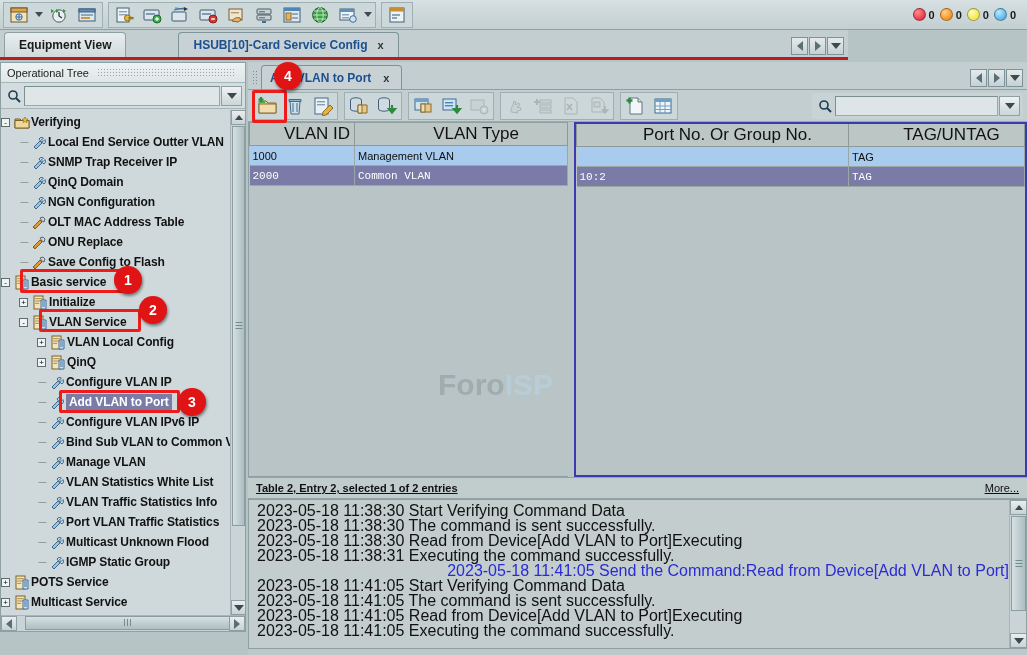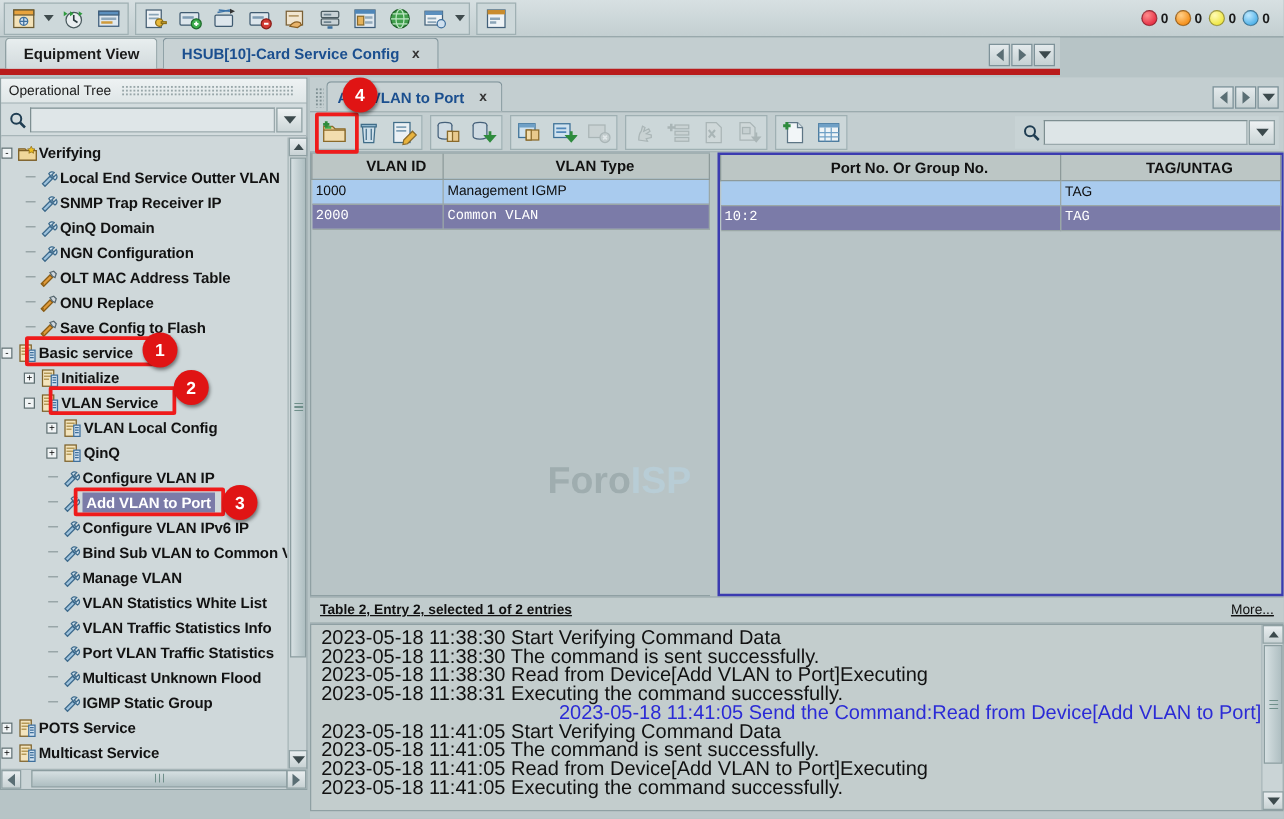--- a/index.html
+++ b/index.html
@@ -40,22 +40,22 @@
   .status-lights {
     margin-left: auto; display: flex; align-items: center; gap: 5px; padding-right: 8px;
   }
   .light-wrap { display: flex; align-items: center; gap: 3px; }
   .light { width: 13px; height: 13px; border-radius: 50%; border: 1px solid rgba(0,0,0,.35); }
   .light-num { font-size: 11px; color: #1a1a1a; font-weight: bold; }
 
   
   .main-tabbar {
     position: absolute; left: 0; top: 30px; width: 848px; height: 30px;
-    background: #c3ced0; border-bottom: 5px solid #b91c1c;
-    display: flex; align-items: flex-end;
+    background: #c3ced0; border-bottom: 3px solid #b91c1c;
+    display: flex; align-items: flex-end; gap: 48px;
   }
   .mtab {
     height: 25px; display: flex; align-items: center; padding: 0 14px;
     border: 1px solid #8fa0a3; border-bottom: none;
     border-radius: 4px 4px 0 0;
     margin-left: 4px;
     font-size: 12px; font-weight: bold;
   }
   .mtab.inactive { background: linear-gradient(#e8eeef, #d2dadc); color: #1a1a1a; }
   .mtab.active { background: #c8d2d4; color: #1b4f8f; border-color: #7e9299; }
@@ -196,21 +196,21 @@
   
   .tables-area {
     position: relative; height: 355px; background: #b8c4c6; display: flex;
   }
   .tbl { background: #b8c4c6; position: relative; }
   .tbl.left { width: 320px; border: 1px solid #8fa0a3; border-right: none; }
   .tbl.right { flex: 1; margin-left: 6px; border: 2px solid #3b3bb0; }
   table.grid { width: 100%; border-collapse: collapse; table-layout: fixed; }
   table.grid th {
     height: 20px; background: #bcc6c5; border: 1px solid #8d9a9a; border-top: none;
-    font-size: 12px; font-weight: bold; color: #111; padding-left: 31px;
+    font-size: 17px; font-weight: normal; color: #111; padding-left: 31px;
   }
   table.grid td {
     height: 20px; font-size: 11px; padding: 0 3px;
     border-right: 1px solid #9aa7a6; border-bottom: 1px solid #9aa7a6;
   }
   tr.row-a td { background: #a9cbee; color: #0d0d0d; }
   tr.row-sel td { background: #7b7ba8; color: #ffffff; font-family: Liberation Mono, monospace; }
   .watermark {
     position: absolute; left: 190px; top: 246px; font-size: 30px; font-weight: bold;
     pointer-events: none; user-select: none;
@@ -951,21 +951,21 @@
             </colgroup>
           <thead>
               <tr>
             <th>VLAN ID</th>
             <th>VLAN Type</th>
           </tr>
             </thead>
           <tbody id="left-tbody">
               <tr class="row-a">
                 <td>1000</td>
-                <td>Management IGMP</td>
+                <td>Management VLAN</td>
               </tr>
               <tr class="row-sel">
                 <td>2000</td>
                 <td>Common VLAN</td>
               </tr>
             </tbody>
         </table>
       </div>
 
       <div class="tbl right">

